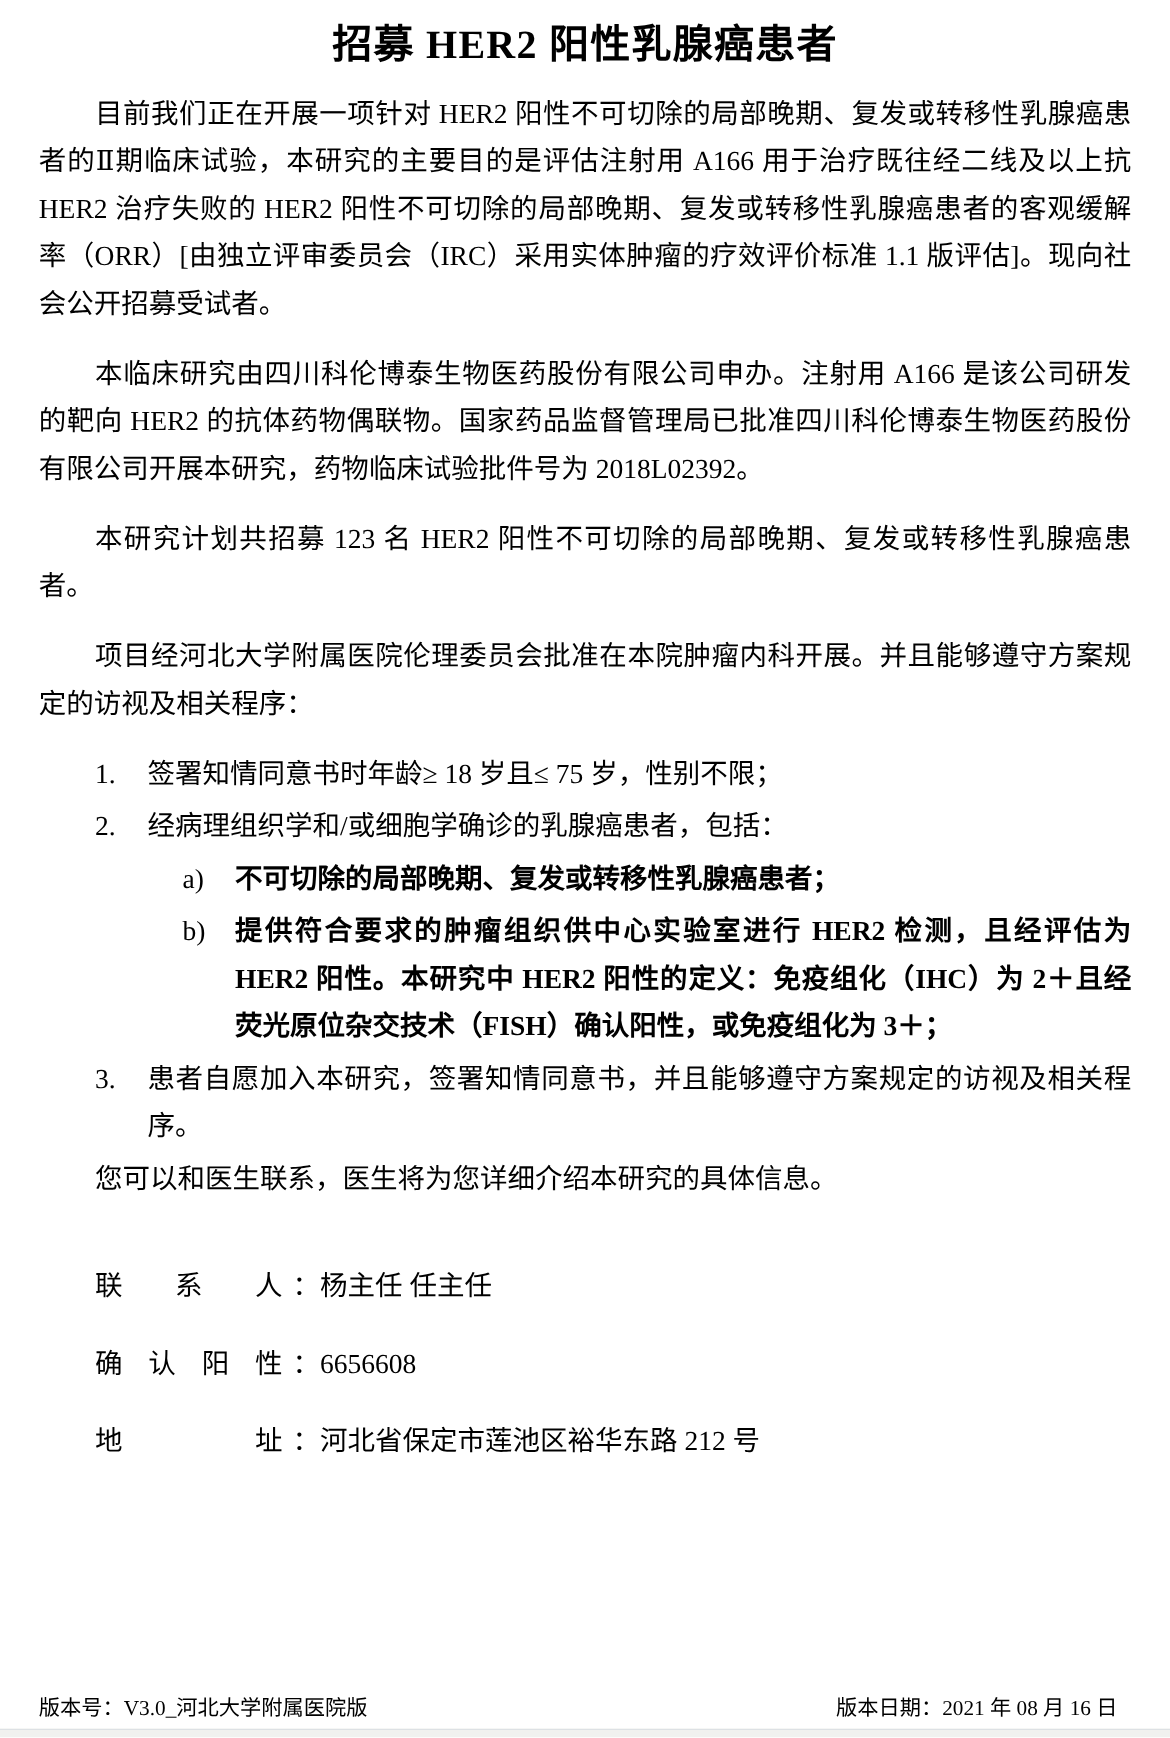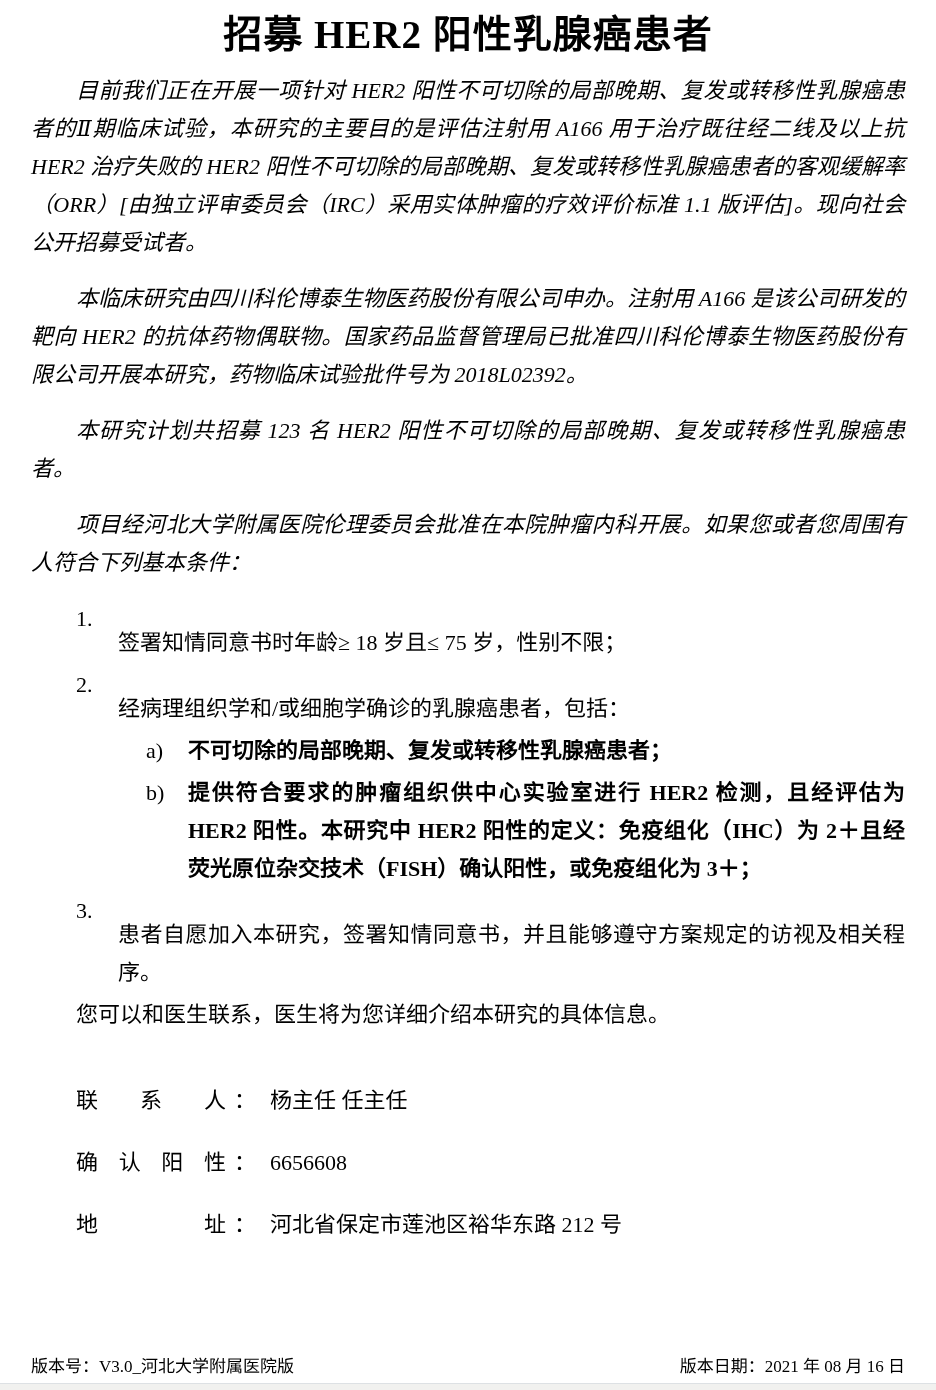--- a/index.html
+++ b/index.html
@@ -7,45 +7,44 @@
     width: 936px; height: 1390px;
     background: #ffffff;
     color: #000000;
     font-family: "Liberation Serif", "DejaVu Serif", serif;
     overflow: hidden;
   }
   .page { position: relative; width: 936px; height: 1390px; background:#ffffff; }
   .doc { padding: 12px 31px 0 31px; }
 
   .title {
-    font-size: 39px;
+    font-size: 32px;
     line-height: 46px;
     font-weight: bold;
     text-align: center;
     letter-spacing: 1px;
     margin-bottom: 14px;
   }
 
   .para {
     font-size: 22px;
     line-height: 38px;
     text-align: justify;
     text-indent: 45px;
     margin-bottom: 18px;
-    font-style: italic;
   }
 
   .criteria {
     margin: 18px 0 0 45px;
     font-size: 22px;
     line-height: 38px;
   }
   .crit-item { display: flex; margin-bottom: 4px; }
   .crit-num { width: 42px; flex: none; }
-  .crit-text { flex: 1; text-align: justify; margin-top: 24px; }
+  .crit-text { flex: 1; text-align: justify; }
   .sub-list { margin-left: 70px; }
   .sub-item { display: flex; margin-bottom: 4px; }
   .sub-num { width: 42px; flex: none; }
   .sub-text { flex: 1; text-align: justify; font-weight: bold; }
 
   .closing {
     font-size: 22px;
     line-height: 38px;
     text-indent: 45px;
     margin-top: 4px;
@@ -54,26 +53,26 @@
   .contact-block { margin: 48px 0 0 45px; }
   .contact-row { font-size: 22px; line-height: 38px; margin-bottom: 24px; }
   .contact-label {
     display: inline-block;
     width: 150px;
     text-align: justify;
     text-align-last: justify;
     vertical-align: top;
   }
   .contact-colon { display: inline-block; vertical-align: top; margin-left: 8px; }
-  .contact-value { display: inline-block; vertical-align: top; margin-left: 14px; }
+  .contact-value { display: inline-block; vertical-align: top; margin-left: 0; }
   .underlined { text-underline-offset: 4px; }
 
   .footer {
     position: absolute;
-    left: 31px; right: 31px; bottom: 10px;
+    left: 31px; right: 42px; bottom: 10px;
     display: flex;
     justify-content: space-between;
     align-items: flex-start;
     font-size: 17px;
     line-height: 27px;
     gap: 14px;
   }
   .footer-right { text-align: right; }
 
   .page-edge {
@@ -88,21 +87,21 @@
 <body>
 
 <div class="page">
   <div class="doc">
 
     <h1 class="title">招募 HER2 阳性乳腺癌患者</h1>
 
     <p class="para">目前我们正在开展一项针对 HER2 阳性不可切除的局部晚期、复发或转移性乳腺癌患者的Ⅱ期临床试验，本研究的主要目的是评估注射用 A166 用于治疗既往经二线及以上抗 HER2 治疗失败的 HER2 阳性不可切除的局部晚期、复发或转移性乳腺癌患者的客观缓解率（ORR）[由独立评审委员会（IRC）采用实体肿瘤的疗效评价标准 1.1 版评估]。现向社会公开招募受试者。</p>
     <p class="para">本临床研究由四川科伦博泰生物医药股份有限公司申办。注射用 A166 是该公司研发的靶向 HER2 的抗体药物偶联物。国家药品监督管理局已批准四川科伦博泰生物医药股份有限公司开展本研究，药物临床试验批件号为 2018L02392。</p>
     <p class="para">本研究计划共招募 123 名 HER2 阳性不可切除的局部晚期、复发或转移性乳腺癌患者。</p>
-    <p class="para">项目经河北大学附属医院伦理委员会批准在本院肿瘤内科开展。如果您或者您周围有人符合下列基本条件：</p>
+    <p class="para">项目经河北大学附属医院伦理委员会批准在本院肿瘤内科开展。并且能够遵守方案规定的访视及相关程序：</p>
 
     <div class="criteria">
 
       <div class="crit-item">
         <span class="crit-num">1.</span>
         <span class="crit-text">签署知情同意书时年龄≥ 18 岁且≤ 75 岁，性别不限；</span>
       </div>
 
       <div class="crit-item">
         <span class="crit-num">2.</span>

